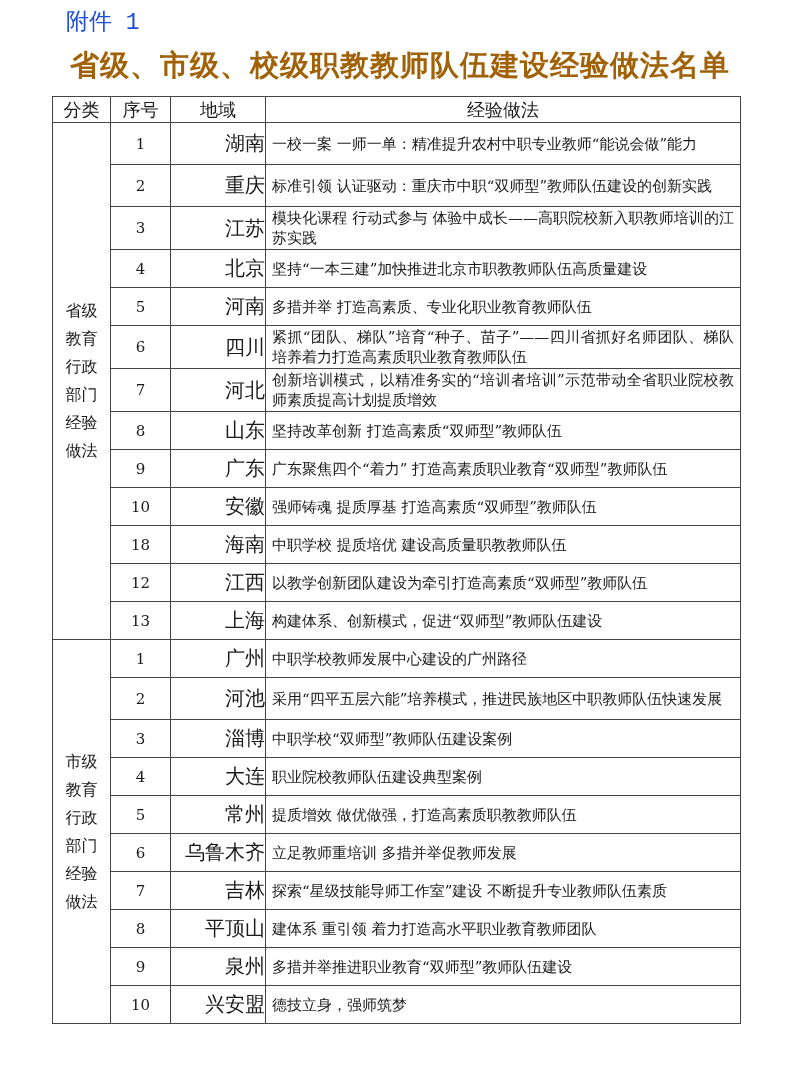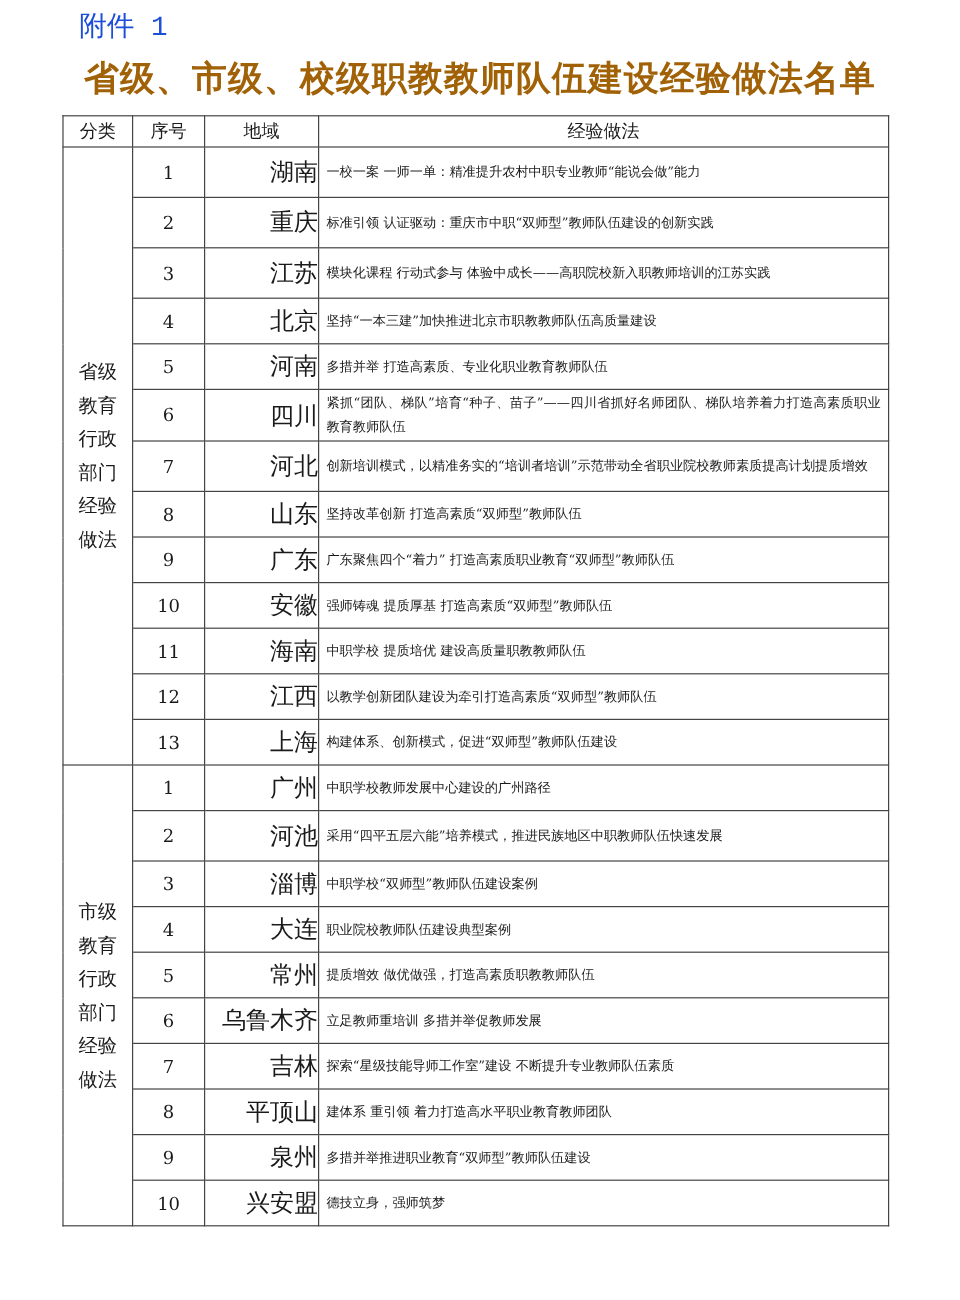--- a/index.html
+++ b/index.html
@@ -6,25 +6,25 @@
   body { width:800px; height:1083px; position:relative; overflow:hidden;
          font-family:"DejaVu Serif","Liberation Serif",serif; color:#1a1a1a; }
   .attach { position:absolute; left:66px; top:6px; font-family:Liberation Mono, monospace;
             font-size:23px; color:#1d4ed8; }
   .title { position:absolute; left:0; width:800px; top:46px; text-align:center;
            font-family:"DejaVu Sans","Liberation Sans",sans-serif; font-weight:bold;
            font-size:29px; letter-spacing:1px; color:#a16207; }
   table { position:absolute; left:52px; top:96px; width:688px; border-collapse:collapse;
           table-layout:fixed; }
   td, th { border:1.5px solid #444; padding:0; font-weight:normal; }
-  th { height:25px; font-family:Liberation Sans, sans-serif; font-size:15px; text-align:center; }
+  th { height:25px; font-family:Liberation Sans, sans-serif; font-size:18px; text-align:center; }
   td.cat { text-align:center; vertical-align:middle; font-size:16px; line-height:28px; padding:0 4px; }
   td.no { text-align:center; font-size:15px; }
   td.region { text-align:right; font-size:20px;margin-left:29px; }
-  td.desc { font-size:11px; line-height:20px; padding:1px 6px 1px 6px; text-align:justify; }
+  td.desc { font-size:15px; line-height:20px; padding:1px 6px 1px 6px; text-align:justify; }
 </style>
 </head>
 <body>
 
 <div class="attach">附件 1</div>
 <div class="title">省级、市级、校级职教教师队伍建设经验做法名单</div>
 
 <table>
   <colgroup>
     <col style="width:58px">
@@ -86,21 +86,21 @@
         <td class="no">9</td>
         <td class="region">广东</td>
         <td class="desc">广东聚焦四个“着力” 打造高素质职业教育“双师型”教师队伍</td>
       </tr>
       <tr style="height: 38px;">
         <td class="no">10</td>
         <td class="region">安徽</td>
         <td class="desc">强师铸魂 提质厚基 打造高素质“双师型”教师队伍</td>
       </tr>
       <tr style="height: 38px;">
-        <td class="no">11</td>
+        <td class="no">18</td>
         <td class="region">海南</td>
         <td class="desc">中职学校 提质培优 建设高质量职教教师队伍</td>
       </tr>
       <tr style="height: 38px;">
         <td class="no">12</td>
         <td class="region">江西</td>
         <td class="desc">以教学创新团队建设为牵引打造高素质“双师型”教师队伍</td>
       </tr>
       <tr style="height: 38px;">
         <td class="no">13</td>

